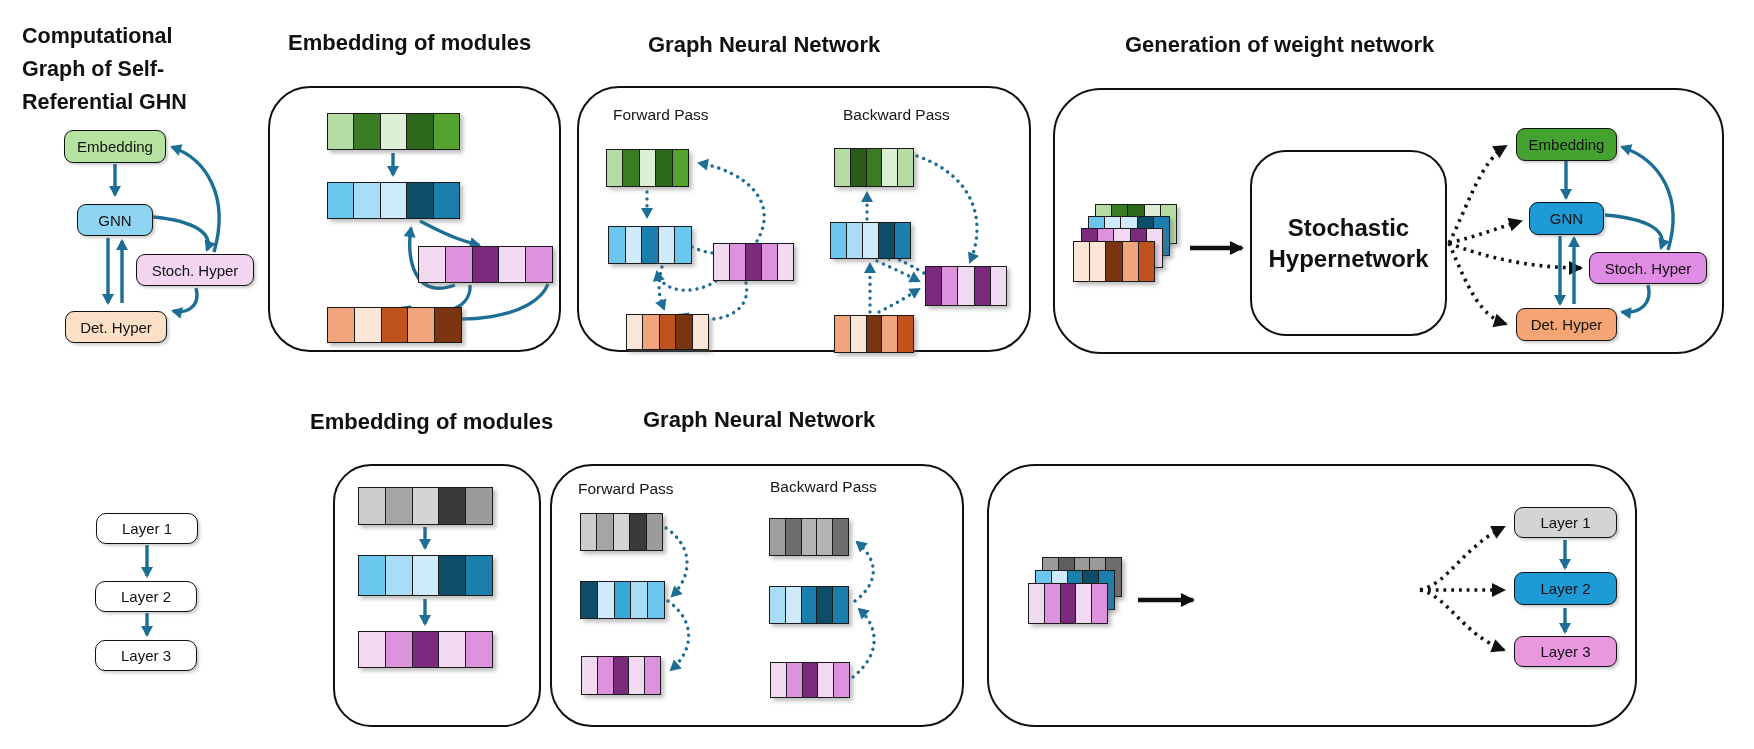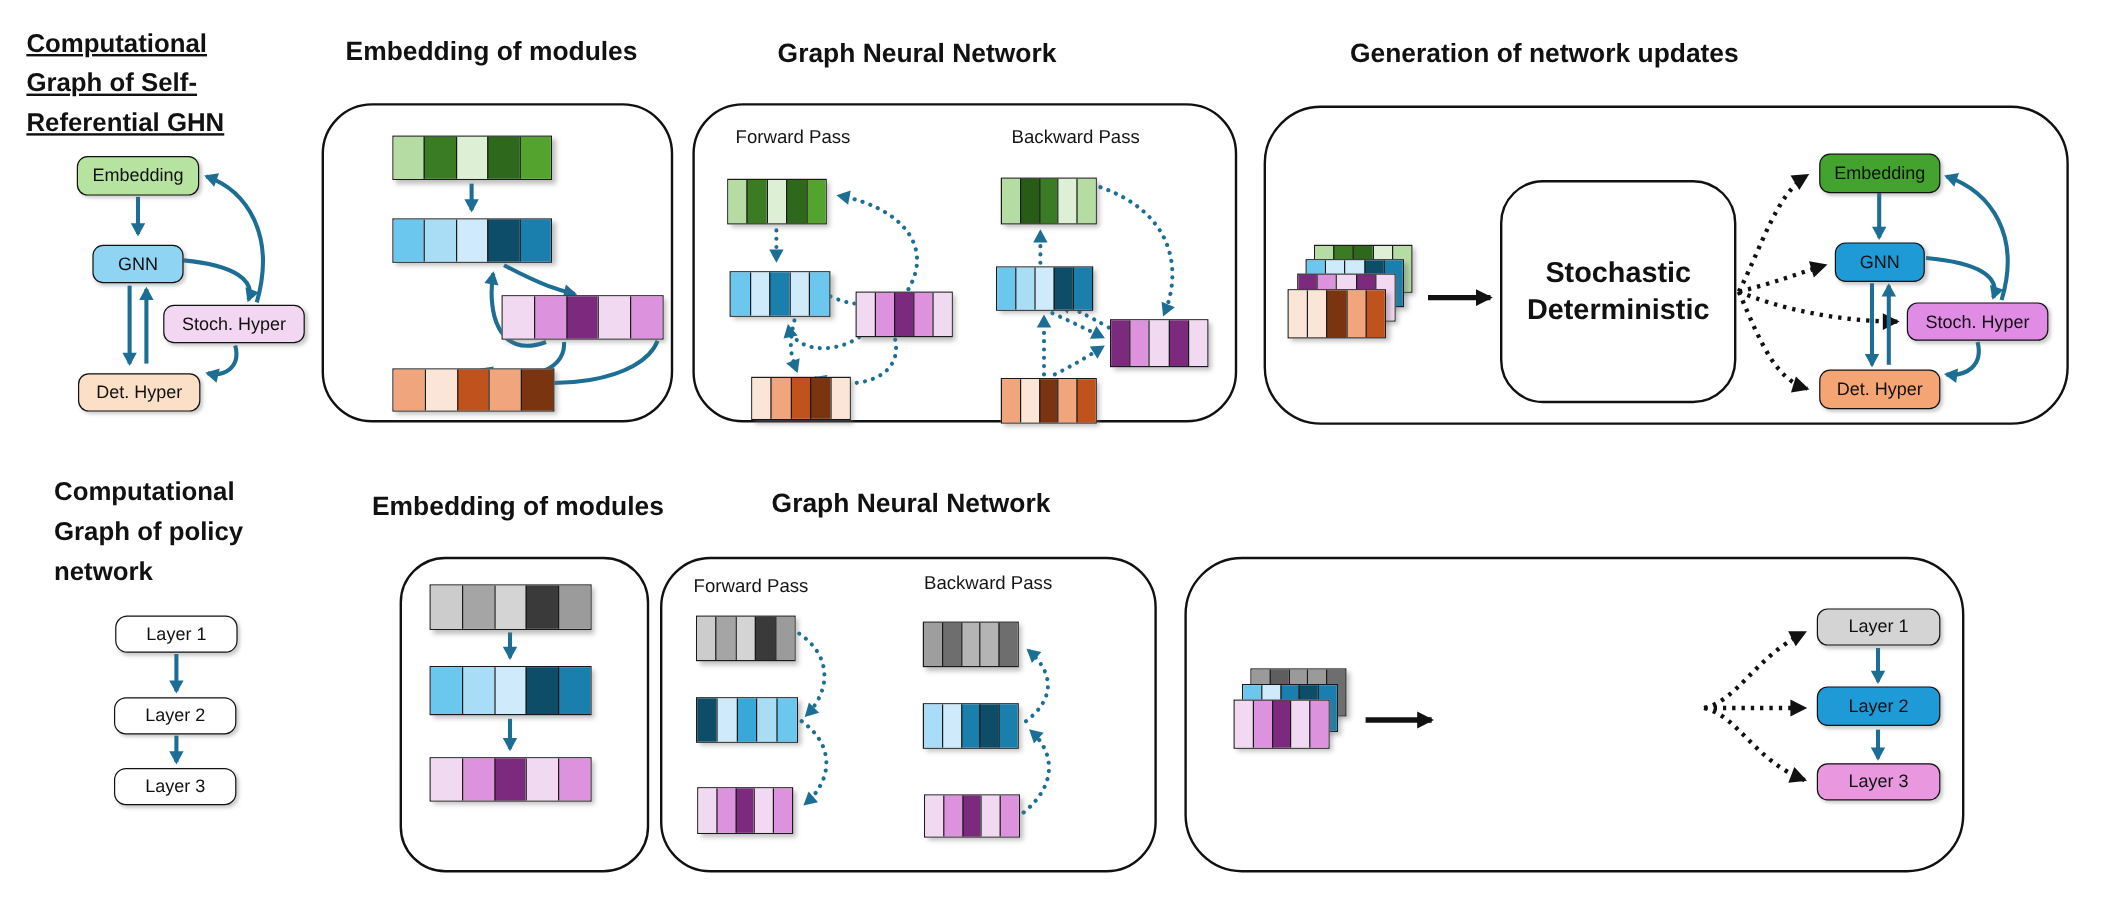--- a/index.html
+++ b/index.html
@@ -23,25 +23,24 @@
   .at {stroke:#1d6e94;stroke-width:3.4;fill:none;}
   .atd{stroke:#1d6e94;stroke-width:3.4;fill:none;stroke-dasharray:0.1 6.8;stroke-linecap:round;}
   .ab {stroke:#111;stroke-width:4.4;fill:none;}
   .abd{stroke:#111;stroke-width:3.6;fill:none;stroke-dasharray:2.8 5;}
 </style>
 </head>
 <body>
 
 <div id="canvas">
 
-  <div class="title-multi" style="left:22px;top:20px;width:214px;text-decoration:underline;">Computational Graph of Self-Referential GHN</div>
+  <div class="title-multi" style="left:22px;top:20px;width:214px;">Computational Graph of Self-Referential GHN</div>
   <div class="title" style="left:288px;top:30px;">Embedding of modules</div>
   <div class="title" style="left:648px;top:32px;">Graph Neural Network</div>
-  <div class="title" style="left:1125px;top:32px;">Generation of network updates</div>
-  <div class="title-multi" style="left:45px;top:394px;width:200px;">Computational Graph of policy network</div>
+  <div class="title" style="left:1125px;top:32px;">Generation of weight network</div>
   <div class="title" style="left:310px;top:409px;">Embedding of modules</div>
   <div class="title" style="left:643px;top:407px;">Graph Neural Network</div>
 
   <div class="panel" style="left:268px;top:86px;width:289px;height:262px;"></div>
   <div class="panel" style="left:577px;top:86px;width:450px;height:262px;"></div>
   <div class="panel" style="left:1053px;top:88px;width:667px;height:262px;border-radius:48px;"></div>
   <div class="panel" style="left:333px;top:464px;width:204px;height:259px;border-radius:38px;"></div>
   <div class="panel" style="left:550px;top:464px;width:410px;height:259px;"></div>
   <div class="panel" style="left:987px;top:464px;width:646px;height:259px;border-radius:48px;"></div>
 
@@ -233,21 +232,21 @@
       <div class="cell" style="background: rgb(242, 217, 242);"></div>
     </div>
   <div class="row" style="left:1073px;top:241px;width:82px;height:41px;">
       <div class="cell" style="background: rgb(251, 229, 214);"></div>
       <div class="cell" style="background: rgb(251, 229, 214);"></div>
       <div class="cell" style="background: rgb(122, 52, 15);"></div>
       <div class="cell" style="background: rgb(240, 165, 124);"></div>
       <div class="cell" style="background: rgb(192, 82, 29);"></div>
     </div>
 
-  <div class="hyperbox" style="left:1250px;top:150px;width:197px;height:186px;">Stochastic Deterministic</div>
+  <div class="hyperbox" style="left:1250px;top:150px;width:197px;height:186px;">Stochastic Hypernetwork</div>
 
   <div class="node" style="left: 1516px; top: 128px; width: 101px; height: 33px; background: rgb(68, 162, 46);">Embedding</div>
   <div class="node" style="left: 1529px; top: 202px; width: 75px; height: 33px; background: rgb(30, 154, 215);">GNN</div>
   <div class="node" style="left: 1589px; top: 252px; width: 118px; height: 32px; background: rgb(224, 139, 228);">Stoch. Hyper</div>
   <div class="node" style="left: 1516px; top: 308px; width: 101px; height: 33px; background: rgb(245, 165, 115);">Det. Hyper</div>
 
   <div class="node" style="left: 96px; top: 513px; width: 102px; height: 31px; border-radius: 10px; background: rgb(255, 255, 255);">Layer 1</div>
   <div class="node" style="left: 95px; top: 581px; width: 102px; height: 31px; border-radius: 10px; background: rgb(255, 255, 255);">Layer 2</div>
   <div class="node" style="left: 95px; top: 640px; width: 102px; height: 31px; border-radius: 10px; background: rgb(255, 255, 255);">Layer 3</div>
 

